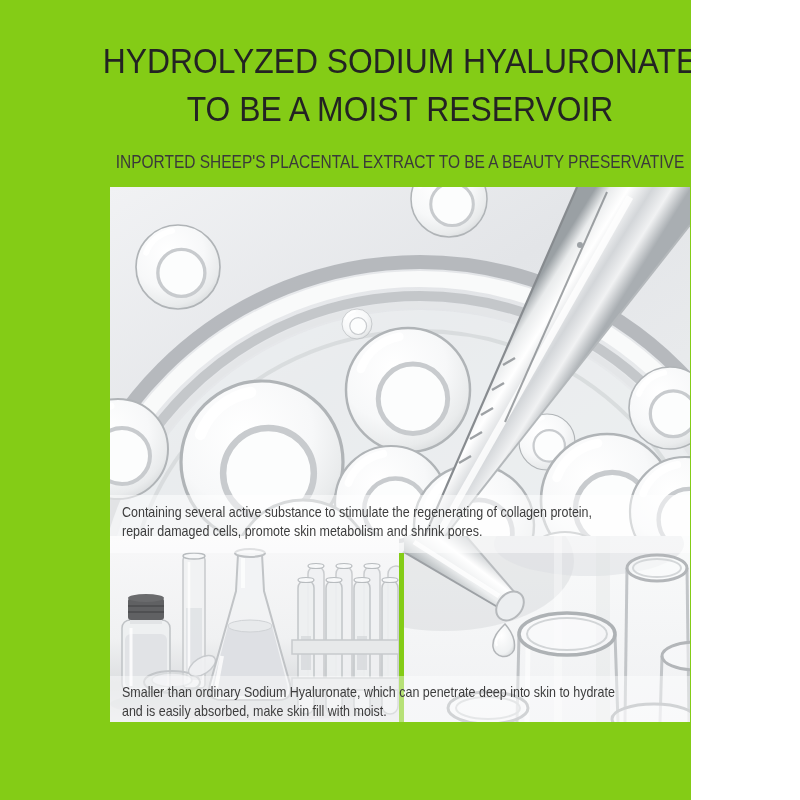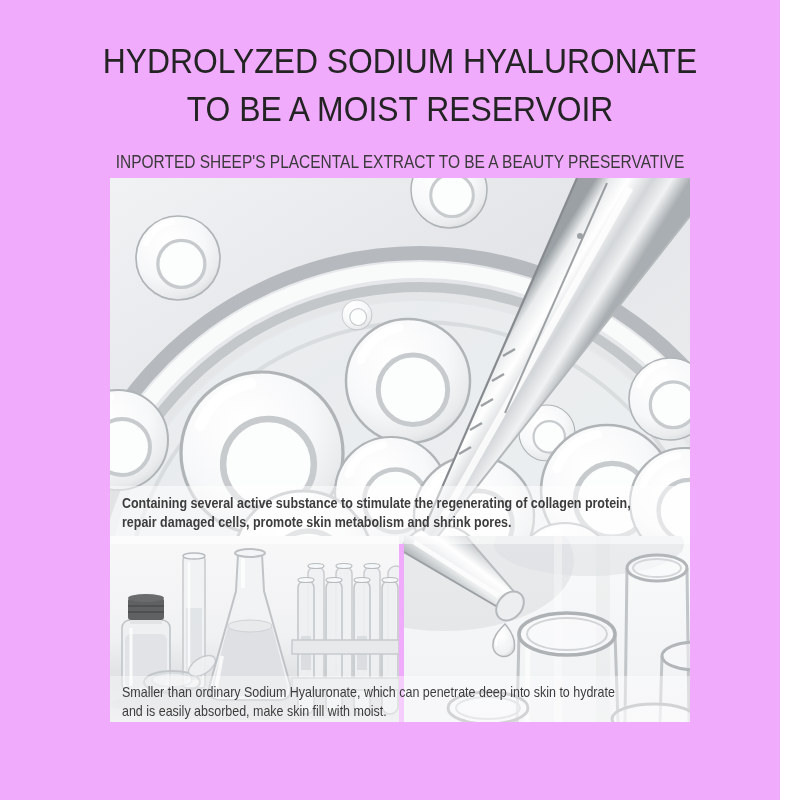--- a/index.html
+++ b/index.html
@@ -1,27 +1,27 @@
 <!DOCTYPE html>
 <html><head>
 <meta charset="utf-8">
 <style>
   html,body{margin:0;padding:0;background:#ffffff;}
-  .page{position:relative;width:772px;height:800px;background:#f0abfc;overflow:hidden;
-        font-family:"Liberation Sans",sans-serif;padding-left:8px;}
+  .page{position:relative;width:691px;height:800px;background:#84cc16;overflow:hidden;
+        font-family:"Liberation Sans",sans-serif;}
 
   
   .header{position:absolute;top:0;left:0;width:800px;text-align:center;}
   .title{margin:37px 0 0 0;color:#232323;font-size:35px;line-height:48px;font-weight:400;}
   .title .line{display:block;white-space:nowrap;transform:scaleX(0.91);transform-origin:50% 50%;}
   .subtitle{margin-top:17px;color:#3a3a3a;font-size:18px;line-height:24px;font-weight:400;
             white-space:nowrap;transform:scaleX(0.86);transform-origin:50% 50%;}
 
   
-  .hero{position:absolute;left:110px;top:178px;width:580px;height:366px;overflow:hidden;background:#e9ebed;font-weight:bold;}
+  .hero{position:absolute;left:110px;top:187px;width:580px;height:366px;overflow:hidden;background:#e9ebed;}
   .hero svg{display:block;}
 
   
   .row{position:absolute;left:110px;top:536px;width:580px;height:186px;}
   .photo-left{position:absolute;left:0;top:0;width:289px;height:186px;overflow:hidden;background:#f2f3f4;}
   .photo-right{position:absolute;left:294px;top:0;width:286px;height:186px;overflow:hidden;background:#f7f8f9;}
 
   
   .caption{position:absolute;left:0;right:0;box-sizing:border-box;background:rgba(255,255,255,0.5);
            color:#3d3d3d;font-size:14.5px;line-height:18.5px;padding:8px 10px 0 12px;z-index:2;}

